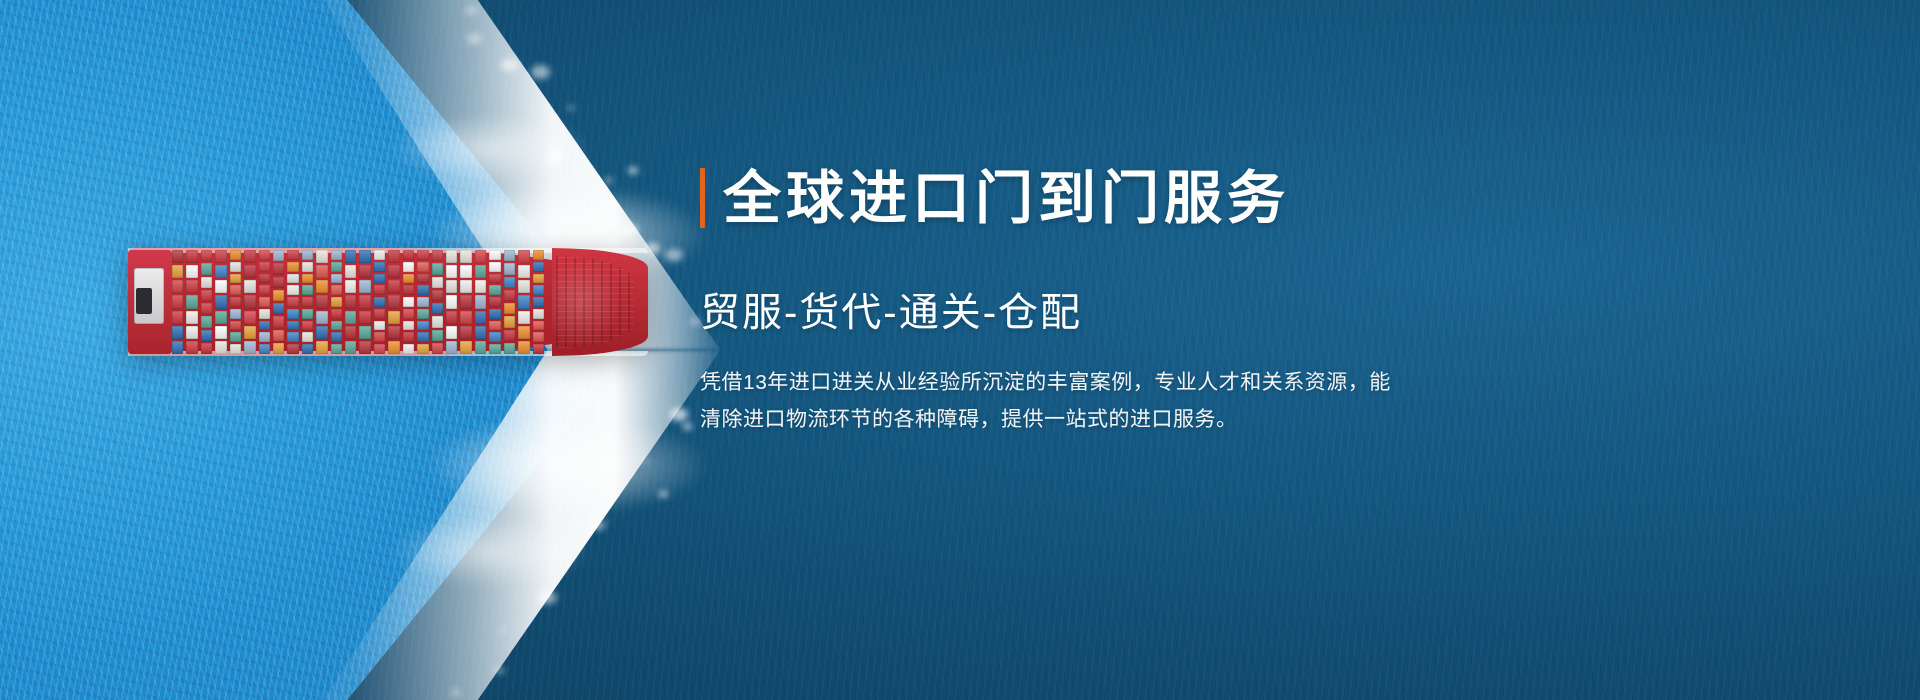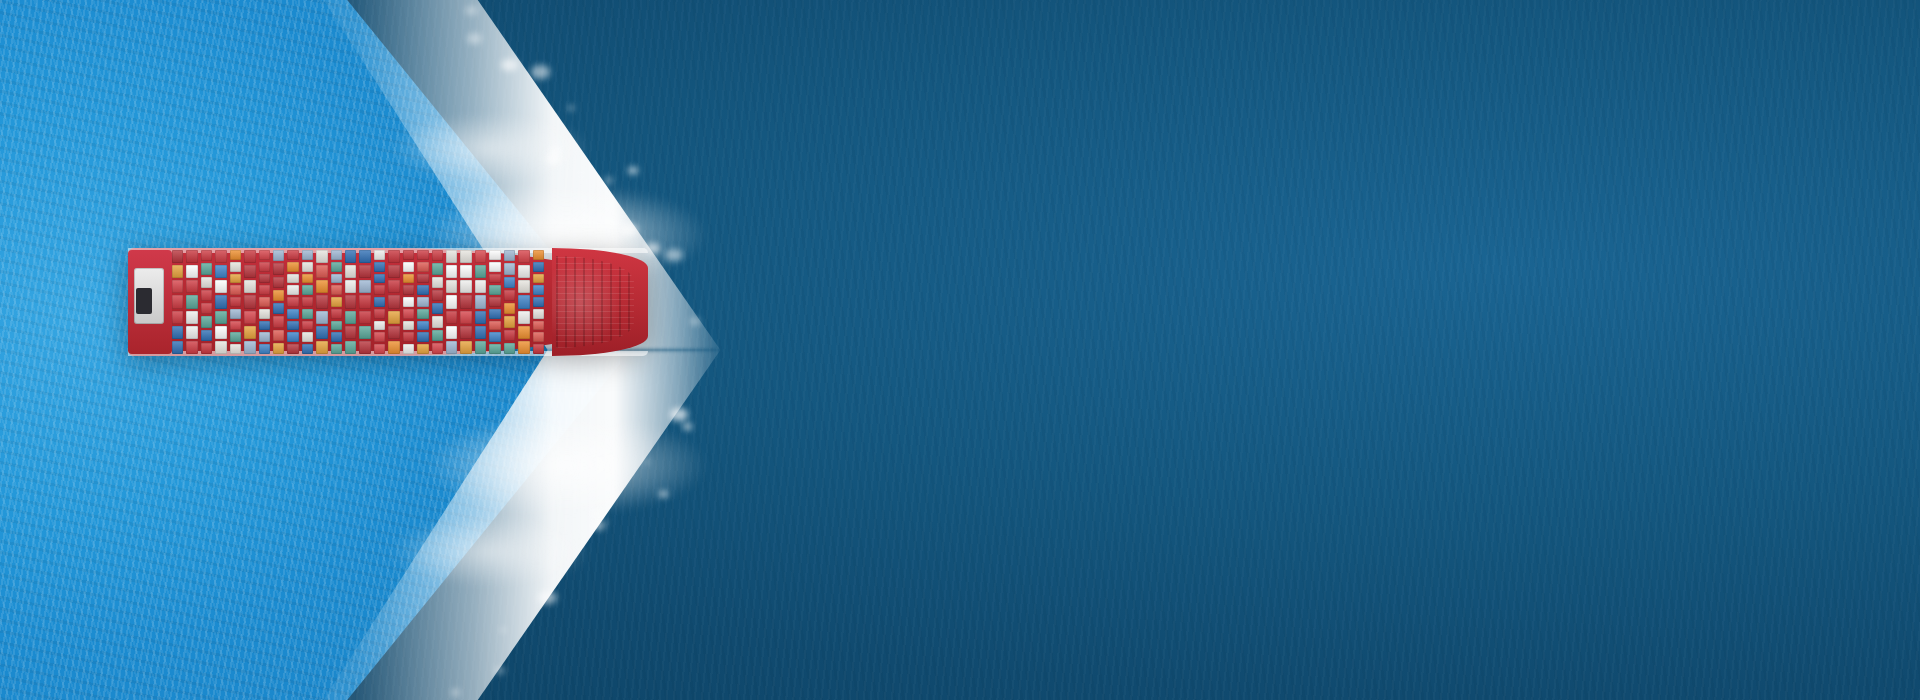--- a/index.html
+++ b/index.html
@@ -514,14 +514,22 @@
           <div class="box" style="background-color: rgb(61, 131, 201);"></div>
           <div class="box" style="background-color: rgb(47, 111, 181);"></div>
           <div class="box" style="background-color: rgb(232, 230, 224);"></div>
           <div class="box" style="background-color: rgb(224, 90, 82);"></div>
           <div class="box" style="background-color: rgb(224, 90, 82);"></div>
           <div class="box" style="background-color: rgb(201, 52, 60);"></div>
         </div>
       </div>
   </div>
 
+  <div class="content">
+    <div class="headline-row">
+      <div class="accent-bar"></div>
+      <div class="headline">全球进口门到门服务</div>
+    </div>
+    <div class="subheadline">贸服-货代-通关-仓配</div>
+    <div class="description">凭借13年进口进关从业经验所沉淀的丰富案例，专业人才和关系资源，能清除进口物流环节的各种障碍，提供一站式的进口服务。</div>
+  </div>
 
 </div>
 
 </body></html>

